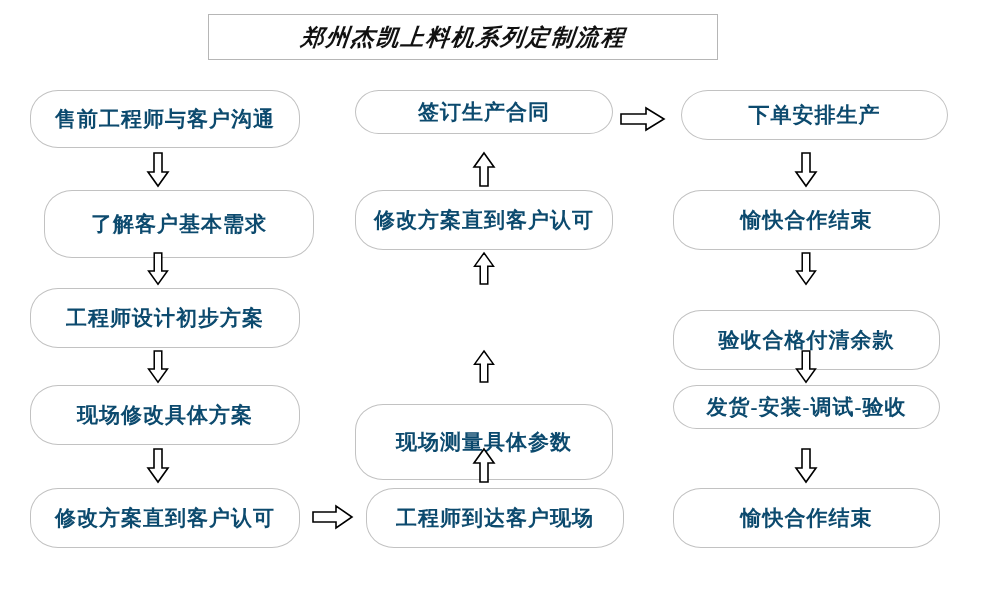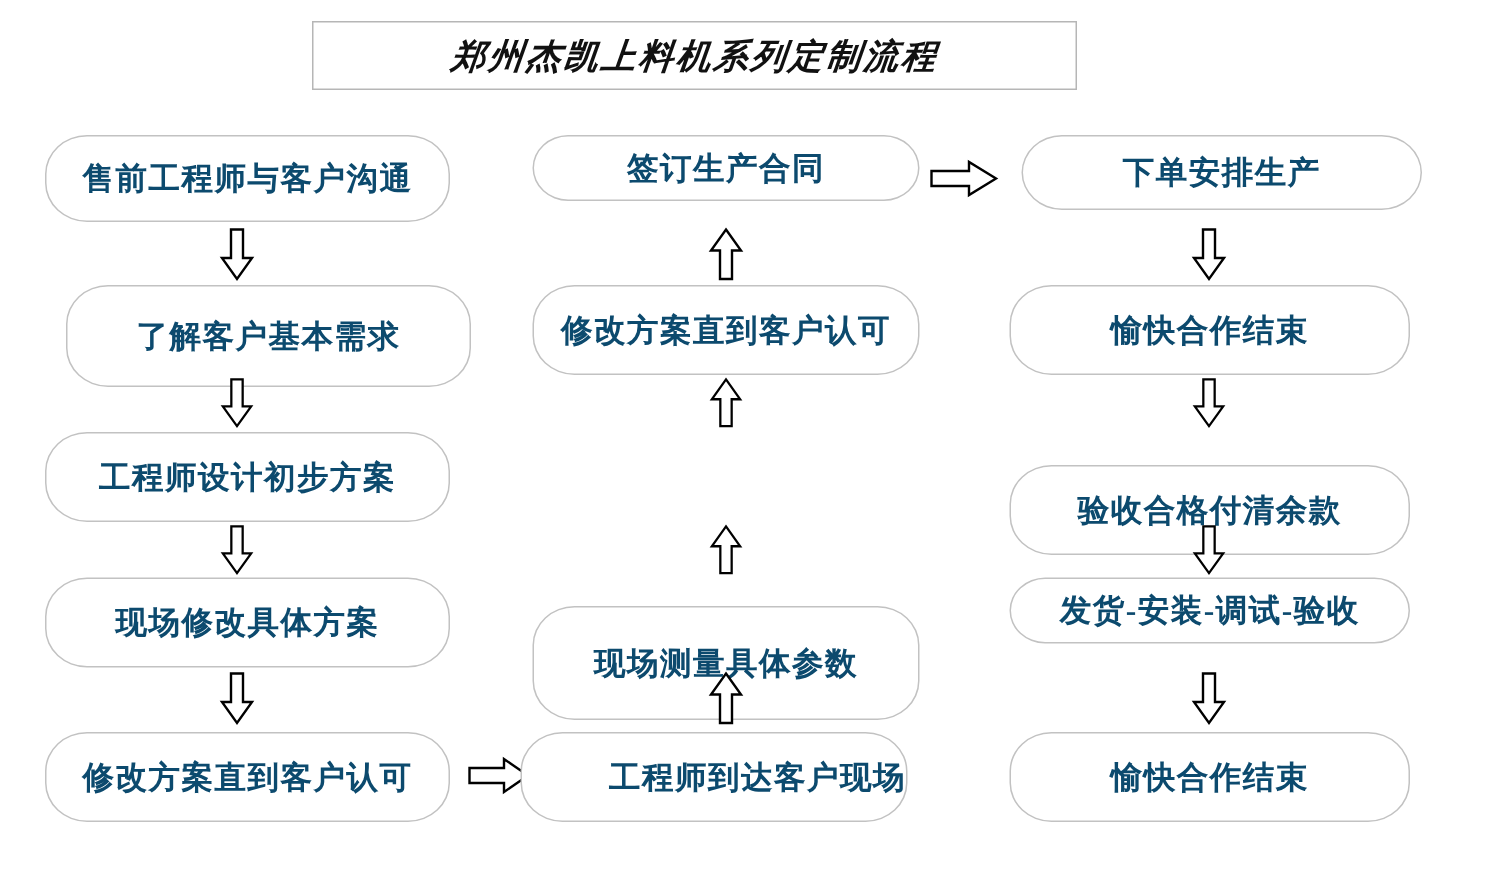--- a/index.html
+++ b/index.html
@@ -161,21 +161,21 @@
 
   <div class="node" style="left:355px; top:404px; width:258px; height:76px;">
     <span class="node-label">现场测量具体参数</span>
   </div>
   <div class="arrow" style="left:472px; top:448px;">
     <svg width="24" height="36" viewBox="0 0 24 36">
         <polygon points="12,1 22,15 16,15 16,34 8,34 8,15 2,15"></polygon>
       </svg>
   </div>
 
-  <div class="node" style="left:347px; top:488px; width:258px; height:60px;justify-content:flex-end;">
+  <div class="node" style="left:366px; top:488px; width:258px; height:60px;">
     <span class="node-label">工程师到达客户现场</span>
   </div>
 
   <div class="arrow" style="left:620px; top:105px;">
     <svg width="46" height="28" viewBox="0 0 46 28">
         <polygon points="1,9 26,9 26,3 44,14 26,25 26,19 1,19"></polygon>
       </svg>
   </div>
 
   <div class="node" style="left:681px; top:90px; width:267px; height:50px;">

